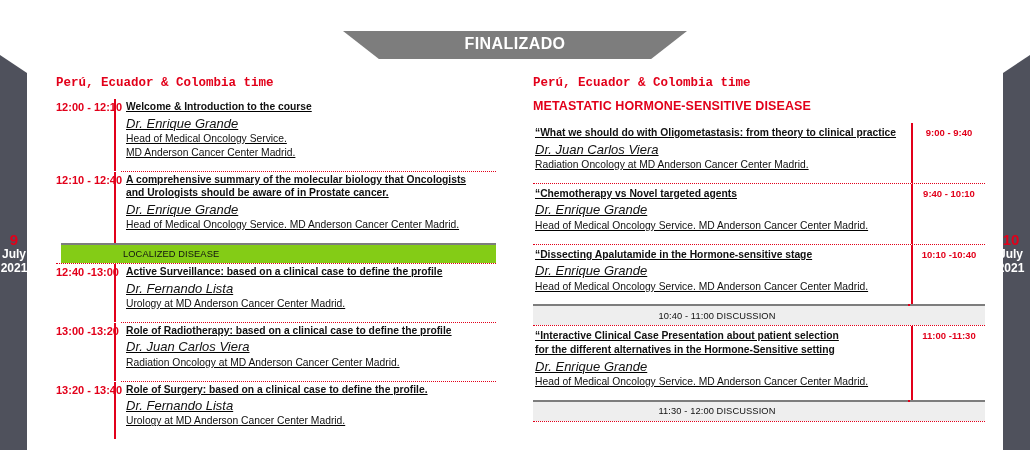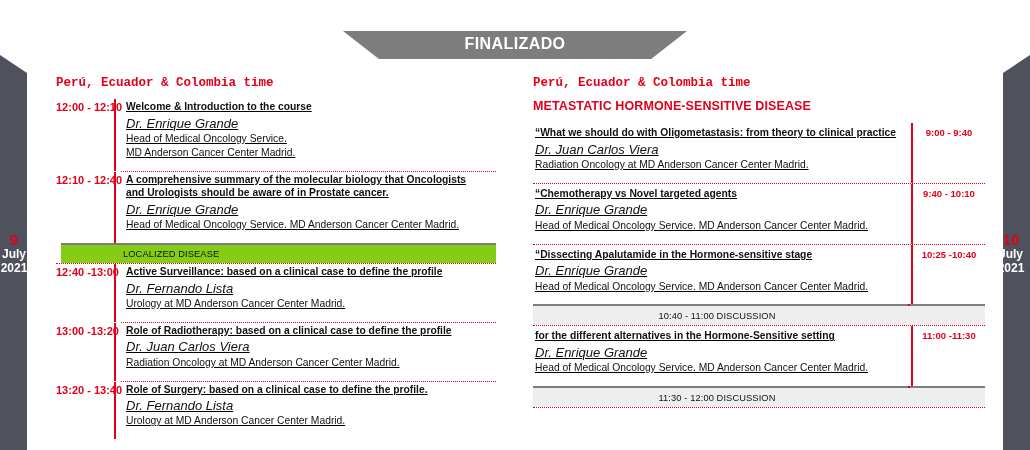--- a/index.html
+++ b/index.html
@@ -314,31 +314,32 @@
 
     <div class="dotted r"></div>
 
     <div class="rrow pad">
       <div class="rbody">
         <div class="ttl">“Dissecting Apalutamide in the Hormone-sensitive stage</div>
         <div class="spk">Dr. Enrique Grande</div>
         <div class="aff">Head of Medical Oncology Service. MD Anderson Cancer Center Madrid.</div>
       </div>
       <div class="rbar"></div>
-      <div class="rtime">10:25 -10:40</div>
+      <div class="rtime">10:10 -10:40</div>
     </div>
 
     <div class="disc">
       <div class="dcut"></div>
       <span class="dlbl">10:40  - 11:00  DISCUSSION</span>
     </div>
     <div class="dotted r"></div>
 
     <div class="rrow pad">
       <div class="rbody">
+        <div class="ttl">“Interactive Clinical Case Presentation about patient selection</div>
         <div class="ttl">for the different alternatives in the Hormone-Sensitive setting</div>
         <div class="spk">Dr. Enrique Grande</div>
         <div class="aff">Head of Medical Oncology Service. MD Anderson Cancer Center Madrid.</div>
       </div>
       <div class="rbar"></div>
       <div class="rtime">11:00 -11:30</div>
     </div>
 
     <div class="disc">
       <div class="dcut"></div>

